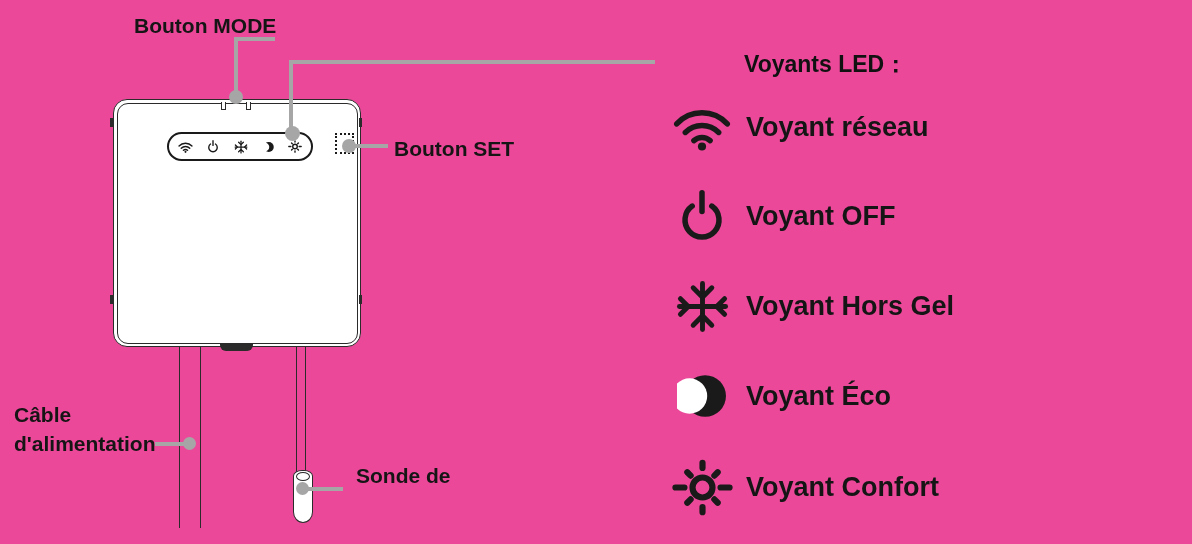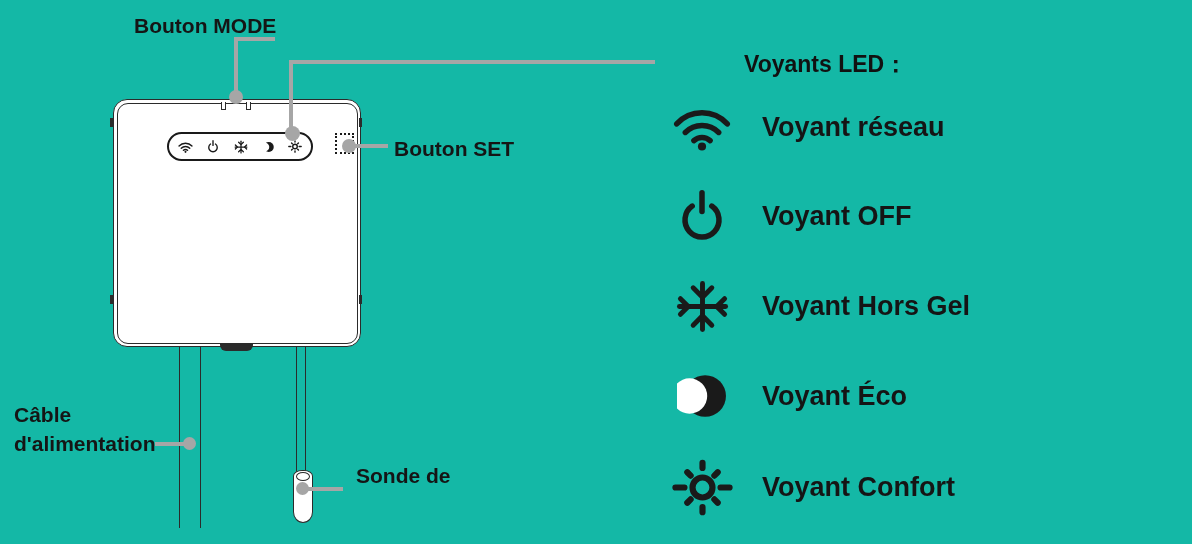--- a/index.html
+++ b/index.html
@@ -1,16 +1,16 @@
 <!DOCTYPE html>
 <html><head>
 <meta charset="utf-8">
 <style>
   html,body{margin:0;padding:0;background:#fff;}
-  .stage{position:relative;width:1192px;height:544px;background:#14b8a6;overflow:hidden;
+  .stage{position:relative;width:1192px;height:544px;background:#ec4899;overflow:hidden;
          font-family:"Liberation Sans",sans-serif;color:#1a1a1a;}
   
   .line{position:absolute;background:#a6a6a6;}
   .dot{position:absolute;background:#a6a6a6;border-radius:50%;}
   
   .lbl{position:absolute;font-size:21px;font-weight:600;line-height:29px;color:#151515;white-space:nowrap;}
   
   .device{position:absolute;left:113px;top:99px;width:248px;height:248px;
           border:1.6px solid #2b2b2b;border-radius:14px;background:#fff;box-sizing:border-box;}
   .device-inner{position:absolute;inset:2.5px;border:1px solid #2b2b2b;border-radius:11px;}
@@ -25,21 +25,21 @@
   .tab-bottom{position:absolute;left:220px;top:344px;width:33px;height:7px;background:#2b2b2b;border-radius:0 0 6px 6px;}
   .cable{position:absolute;border-left:1.7px solid #2b2b2b;border-right:1.7px solid #2b2b2b;box-sizing:border-box;}
   .probe{position:absolute;left:293px;top:470px;width:20px;height:53px;box-sizing:border-box;
          border:1.7px solid #2b2b2b;border-radius:9px 9px 10px 10px / 6px 6px 11px 11px;background:#fff;}
   .probe-rim{position:absolute;left:296px;top:472px;width:14px;height:9px;box-sizing:border-box;
              border:1.2px solid #2b2b2b;border-radius:50%;background:#fff;}
   
   .legend-title{position:absolute;left:744px;top:49px;font-size:23px;font-weight:700;color:#111;white-space:nowrap;}
   .legend-row{position:absolute;left:662px;height:66px;display:flex;align-items:center;}
   .legend-ic{width:80px;display:flex;justify-content:center;align-items:center;color:#1a1a1a;}
-  .legend-label{font-size:27px;font-weight:600;color:#151515;margin-left:20px;white-space:nowrap;}
+  .legend-label{font-size:27px;font-weight:600;color:#151515;margin-left:4px;white-space:nowrap;}
   svg .stk{stroke:currentColor;fill:none;stroke-linecap:round;stroke-linejoin:round;}
 </style>
 </head>
 <body>
 
 <svg width="0" height="0" style="position:absolute" aria-hidden="true">
   <defs>
     <symbol id="ic-wifi" viewBox="0 0 64 52">
       <path class="stk" stroke-width="6" d="M4 22 A 38 38 0 0 1 60 22"></path>
       <path class="stk" stroke-width="6" d="M13.5 31.5 A 26 26 0 0 1 50.5 31.5"></path>

